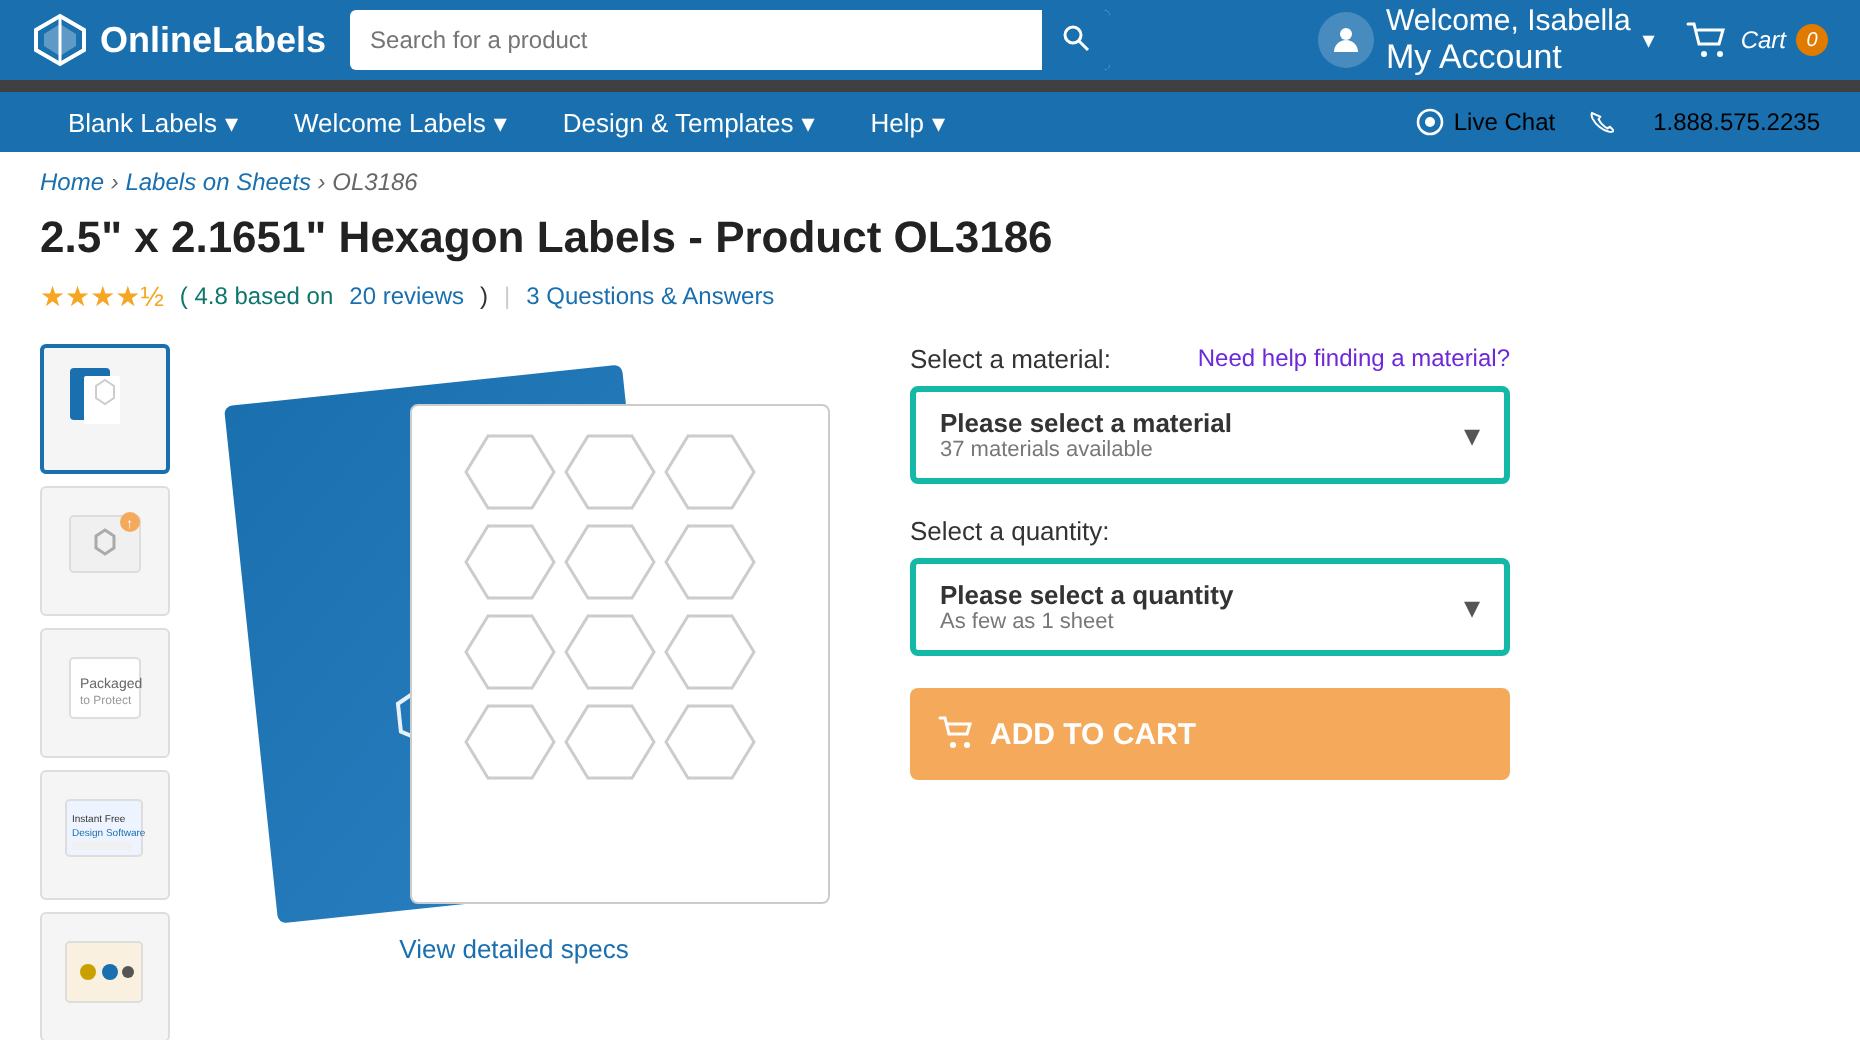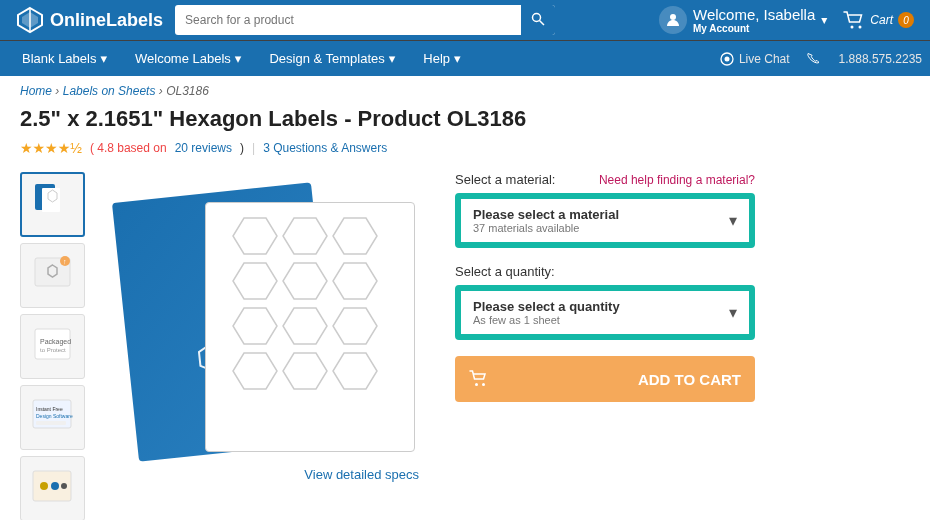--- a/index.html
+++ b/index.html
@@ -62,21 +62,21 @@
       color: #fff;
     }
     .account-area {
       display: flex;
       align-items: center;
       gap: 6px;
       cursor: pointer;
       font-size: 12px;
     }
     .account-area .welcome { font-size: 15px; }
-    .account-area .my-account { font-weight: bold; font-size: 10px; }
+    .account-area .my-account { font-weight: normal; font-size: 17px; }
     .cart-area {
       display: flex;
       align-items: center;
       gap: 5px;
       cursor: pointer;
       font-size: 12px;
       font-style: italic;
     }
     .cart-badge {
       background: #e07b00;
@@ -86,24 +86,24 @@
       display: flex;
       align-items: center;
       justify-content: center;
       font-size: 10px;
       color: #fff;
     }
 
     
     .sec-nav {
       background: #1a6faf;
-      border-top: 1px solid #404040;
-      display: flex;
-      align-items: center;
-      padding: 0 8px;
+      border-top: 6px solid #404040;
+      display: flex;
+      align-items: center;
+      padding: 0 20px;
       height: 36px;
     }
     .sec-nav-links {
       display: flex;
       align-items: center;
       gap: 0;
     }
     .sec-nav-item {
       color: #fff;
       font-size: 13px;
@@ -113,21 +113,21 @@
       align-items: center;
       gap: 4px;
       cursor: pointer;
       white-space: nowrap;
     }
     .sec-nav-right {
       margin-left: auto;
       display: flex;
       align-items: center;
       gap: 16px;
-      color: #e5e5e5;
+      color: #000000;
       font-size: 12px;
     }
     .live-chat-btn {
       display: flex;
       align-items: center;
       gap: 5px;
       cursor: pointer;
     }
 
     
@@ -156,21 +156,21 @@
       display: flex;
       align-items: center;
       gap: 8px;
       margin-bottom: 16px;
       font-size: 12px;
     }
     .stars {
       color: #f5a623;
       font-size: 14px;
     }
-    .rating-text { color: #ef4444; }
+    .rating-text { color: #0f766e; }
     .rating-link { color: #1a6faf; text-decoration: none; }
     .separator { color: #ccc; }
 
     
     .product-area {
       display: flex;
       gap: 30px;
     }
 
     
@@ -244,36 +244,35 @@
       flex: 1;
       max-width: 300px;
       padding-top: 0;
     }
 
     .select-section {
       margin-bottom: 16px;
     }
     .select-label-row {
       display: flex;
-      align-items: center;
       justify-content: space-between;
       margin-bottom: 6px;
     }
     .select-label {
       font-size: 13px;
       color: #333;
     }
     .help-link {
       font-size: 12px;
-      color: #be185d;
+      color: #6d28d9;
       text-decoration: none;
       margin-left: 42px;
     }
     .dropdown-box {
-      border: 6px solid #14b8a6;
+      border: 3px solid #14b8a6;
       border-radius: 4px;
       padding: 8px 12px;
       display: flex;
       align-items: center;
       justify-content: space-between;
       cursor: pointer;
       background: #fff;
     }
     .dropdown-main {
       font-size: 13px;
@@ -294,21 +293,21 @@
       background: #f5a95a;
       border: none;
       border-radius: 4px;
       padding: 14px;
       font-size: 15px;
       font-weight: bold;
       color: #fff;
       cursor: pointer;
       display: flex;
       align-items: center;
-      justify-content: space-between;
+      justify-content: flex-start;
       gap: 8px;
       margin-top: 8px;
     }
 
     
     .user-icon-circle {
       width: 28px;
       height: 28px;
       background: rgba(255,255,255,0.2);
       border-radius: 50%;
@@ -502,21 +501,21 @@
             <polygon points="33,100 55,100 66,118 55,136 33,136 22,118" fill="none" stroke="#ccc" stroke-width="1.5"></polygon>
             <polygon points="83,100 105,100 116,118 105,136 83,136 72,118" fill="none" stroke="#ccc" stroke-width="1.5"></polygon>
             <polygon points="133,100 155,100 166,118 155,136 133,136 122,118" fill="none" stroke="#ccc" stroke-width="1.5"></polygon>
 
             <polygon points="33,145 55,145 66,163 55,181 33,181 22,163" fill="none" stroke="#ccc" stroke-width="1.5"></polygon>
             <polygon points="83,145 105,145 116,163 105,181 83,181 72,163" fill="none" stroke="#ccc" stroke-width="1.5"></polygon>
             <polygon points="133,145 155,145 166,163 155,181 133,181 122,163" fill="none" stroke="#ccc" stroke-width="1.5"></polygon>
           </svg>
         </div>
 
-        <div style="position:absolute; bottom:0; left:0; right:6px; text-align:right;">
+        <div style="position:absolute; bottom:0; left:0; right:6px; text-align:center;">
           <a href="#" style="color:#1a6faf; font-size:13px; text-decoration:none;">View detailed specs</a>
         </div>
       </div>
     </div>
 
     <div class="right-panel">
 
       <div class="select-section">
         <div class="select-label-row">
           <span class="select-label">Select a material:</span>

